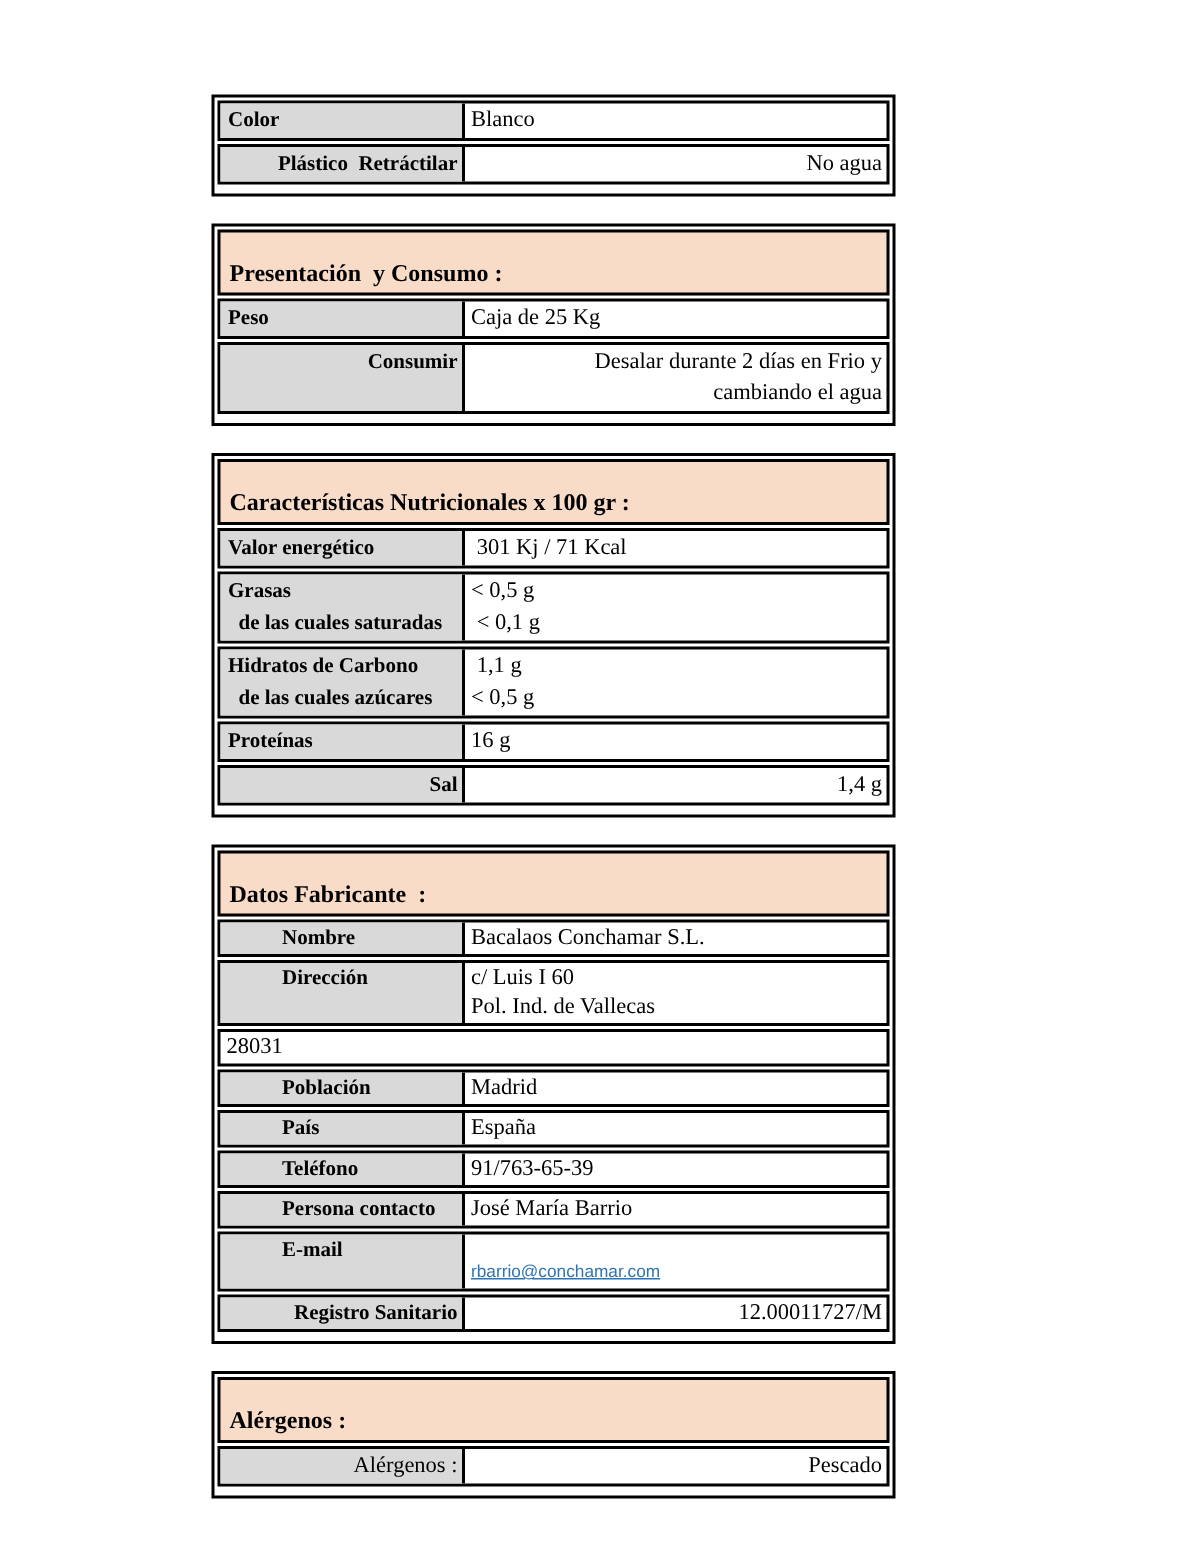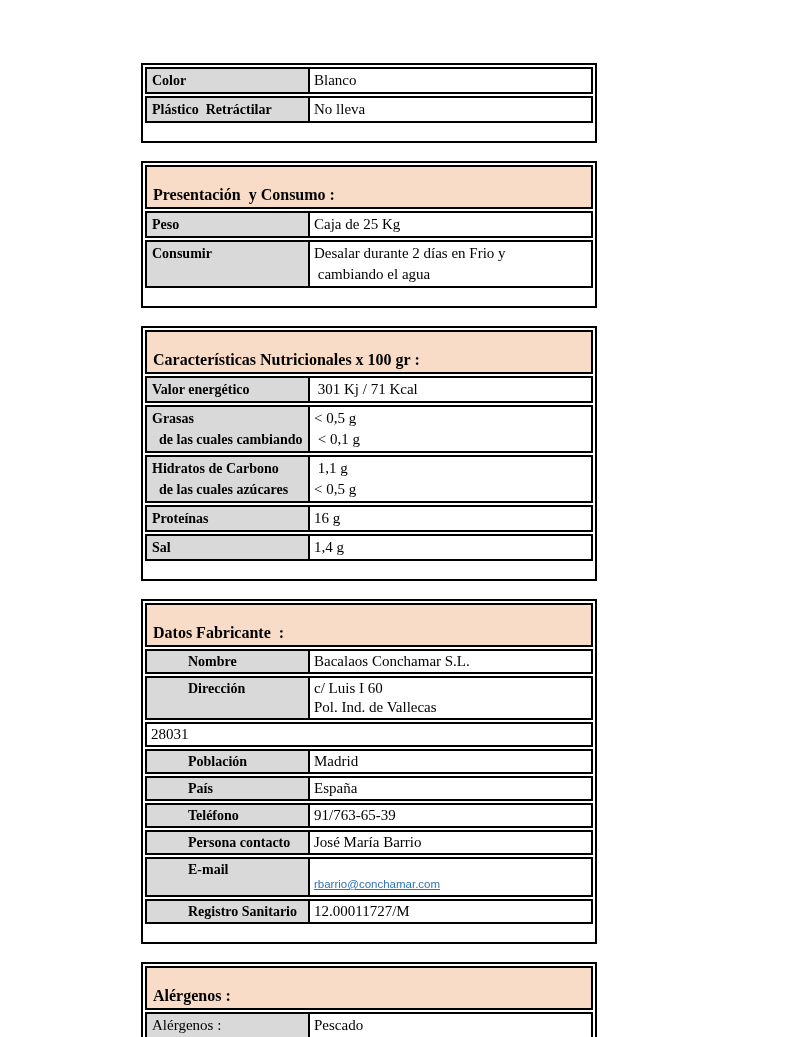--- a/index.html
+++ b/index.html
@@ -33,21 +33,21 @@
     padding:17px 4px 1px 6px;
     margin-bottom:2px;
     white-space:pre-wrap;
   }
   .row{
     display:flex;
     border:2px solid #000;
     margin-bottom:2px;
     background:#fff;
   }
-  .tbl .row:last-child{margin-bottom:16px;}
+  .tbl .row:last-child{margin-bottom:4px;text-align:right;}
   .lab{
     box-sizing:border-box;
     flex:0 0 163px;
     width:163px;
     background:#d9d9d9;
     border-right:2px solid #000;
     font-weight:bold;
     font-size:14px;
     line-height:21px;
     padding:1px 3px 1px 5px;
@@ -79,21 +79,21 @@
 <div class="page">
   <div class="content">
 
     <div class="tbl">
       <div class="row">
         <div class="lab">Color</div>
         <div class="val">Blanco</div>
       </div>
       <div class="row">
         <div class="lab">Plástico  Retráctilar</div>
-        <div class="val">No lleva</div>
+        <div class="val">No agua</div>
       </div>
     </div>
 
     <div class="tbl">
       <div class="hdr">Presentación  y Consumo :</div>
       <div class="row">
         <div class="lab">Peso</div>
         <div class="val">Caja de 25 Kg</div>
       </div>
       <div class="row">
@@ -104,21 +104,21 @@
     </div>
 
     <div class="tbl">
       <div class="hdr">Características Nutricionales x 100 gr :</div>
       <div class="row">
         <div class="lab">Valor energético</div>
         <div class="val"> 301 Kj / 71 Kcal</div>
       </div>
       <div class="row">
         <div class="lab">Grasas
-  de las cuales cambiando</div>
+  de las cuales saturadas</div>
         <div class="val">&lt; 0,5 g
  &lt; 0,1 g</div>
       </div>
       <div class="row">
         <div class="lab">Hidratos de Carbono
   de las cuales azúcares</div>
         <div class="val"> 1,1 g
 &lt; 0,5 g</div>
       </div>
       <div class="row">

